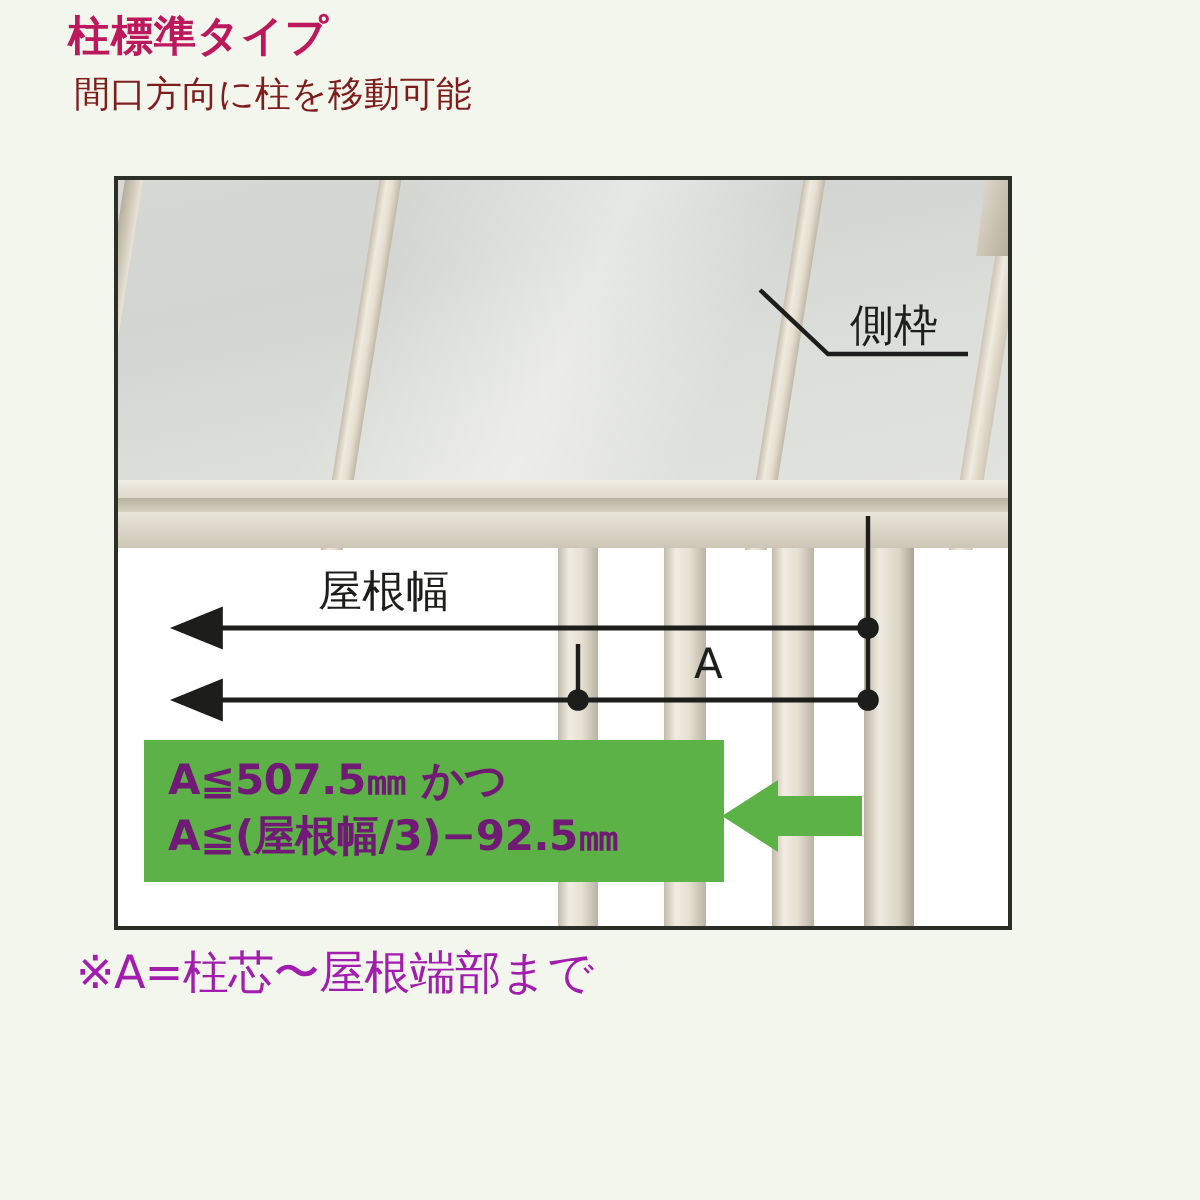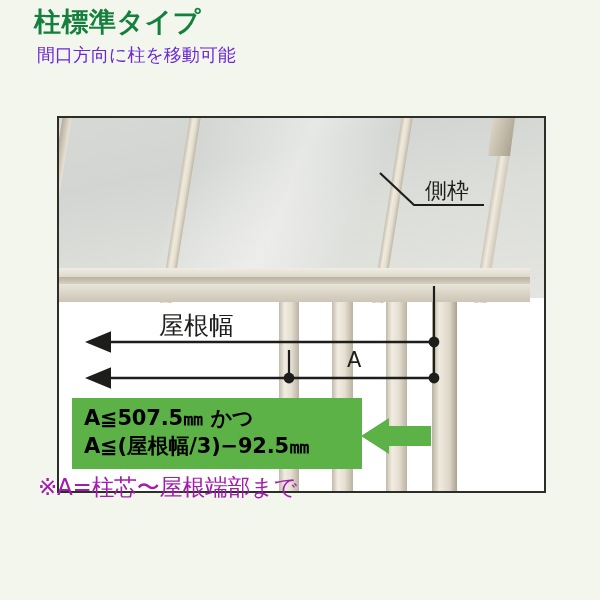--- a/index.html
+++ b/index.html
@@ -17,49 +17,48 @@
   }
 
   
   #heading {
     position: absolute;
     left: 34px;
     top: 6px;
     width: 540px;
   }
   #page-title {
-    font-size: 27px;
+    font-size: 21px;
     font-weight: 700;
     letter-spacing: 0.5px;
     line-height: 1.15;
-    color: #15803d;
+    color: #be185d;
     margin: 0;
     white-space: nowrap;
   }
   #page-subtitle {
     font-size: 18px;
     font-weight: 400;
     line-height: 1.2;
-    color: #6d28d9;
+    color: #7f1d1d;
     margin: 7px 0 0 3px;
     white-space: nowrap;
   }
 
   
   #figure-panel {
     position: absolute;
     left: 57px;
     top: 88px;
-    width: 489px;
+    width: 449px;
     height: 377px;
     background: #ffffff;
     border: 2px solid #2b2f28;
     box-sizing: border-box;
     overflow: hidden;
-    margin-top: 28px;
   }
 
   
   #photo-area {
     position: absolute;
     left: 0;
     top: 0;
     width: 100%;
     height: 185px;
     overflow: hidden;
@@ -158,21 +157,21 @@
   #side-frame-leader {
     position: absolute;
     left: 0; top: 0;
     width: 471px; height: 377px;
     pointer-events: none;
   }
 
   
   .dim-label {
     position: absolute;
-    font-size: 25px;
+    font-size: 22px;
     font-weight: 500;
     color: #1d1d1b;
     white-space: nowrap;
   }
   #label-roof-width  { left: 100px; top: 191px; }
   #label-post-center { left: 72px;  top: 228px; }
   #label-a           { left: 288px; top: 230px; font-size: 21px; }
 
   #dim-svg {
     position: absolute;
@@ -185,21 +184,21 @@
   #formula-callout {
     position: absolute;
     left: 13px;
     top: 280px;
     width: 290px;
     background: #5cb247;
     padding: 7px 10px 8px 12px;
     box-sizing: border-box;
   }
   .formula-line {
-    color: #000000;
+    color: #701a75;
     font-size: 21px;
     font-weight: 700;
     line-height: 1.33;
     letter-spacing: -0.2px;
     white-space: nowrap;
   }
 
   
   #footnotes {
     position: absolute;

